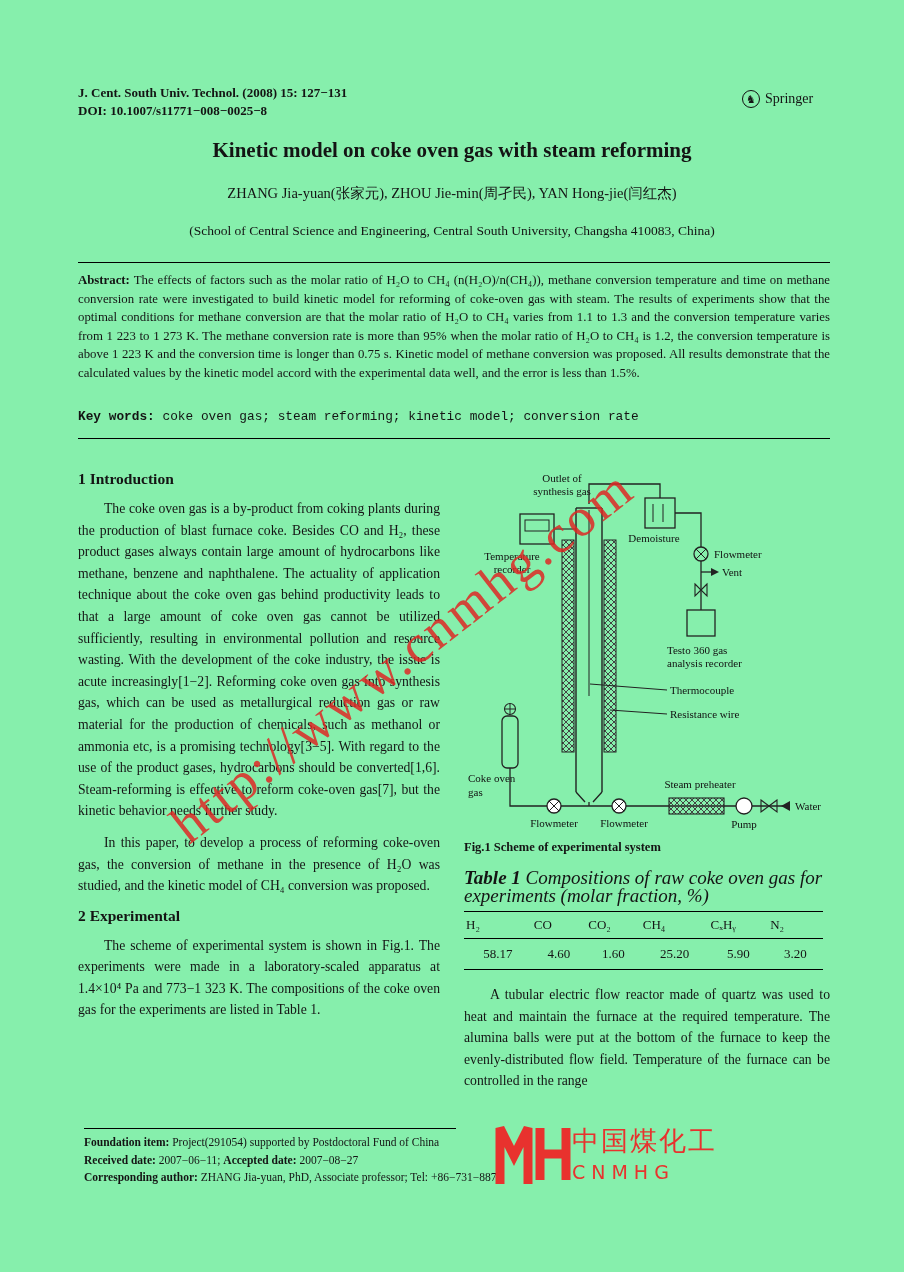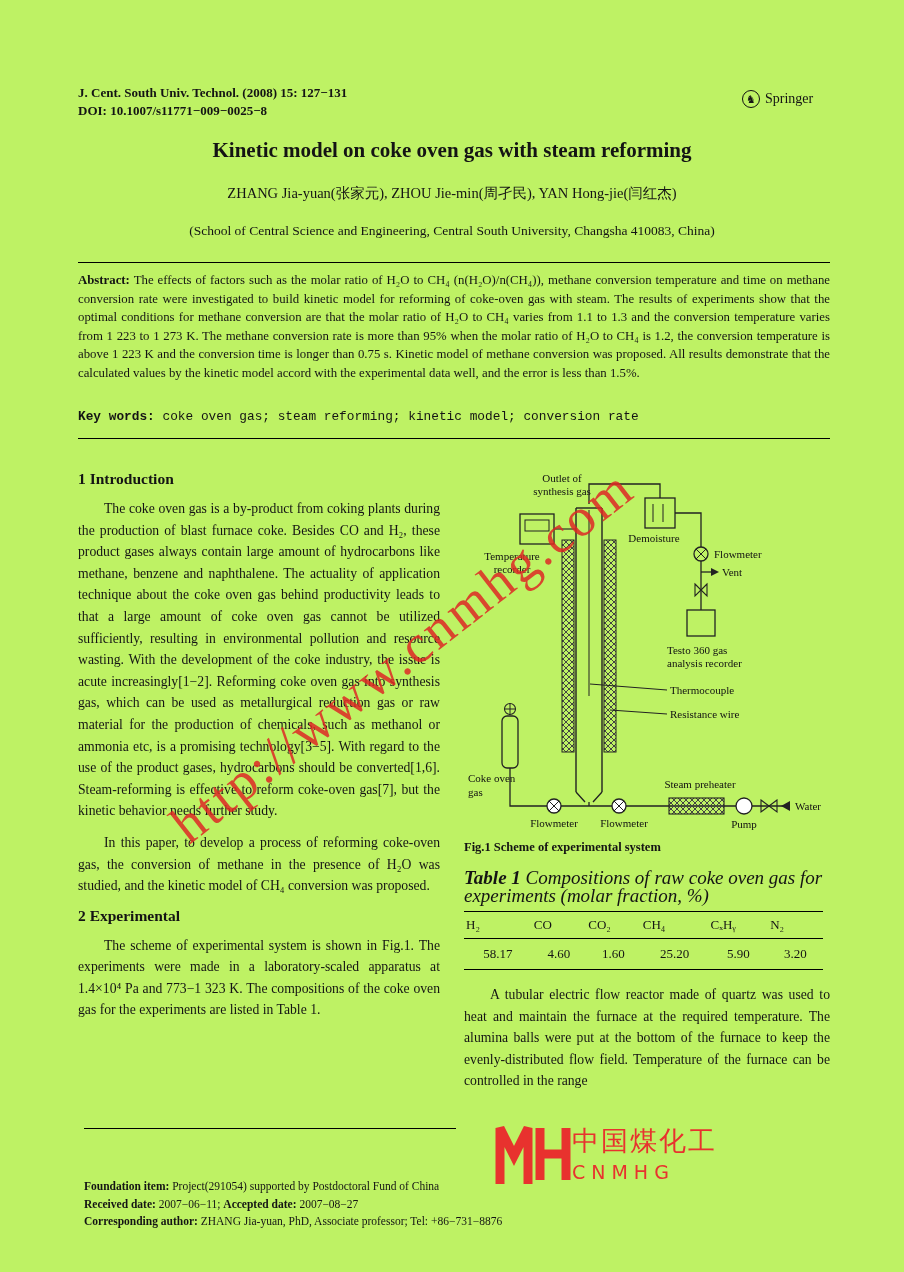--- a/index.html
+++ b/index.html
@@ -1,18 +1,18 @@
 <!DOCTYPE html>
 <html><head>
 <meta charset="utf-8">
 <style>
   * { box-sizing: border-box; }
   html,body { margin:0; padding:0; background:#ffffff; }
   .page {
-    position:relative; width:904px; height:1272px; background:#bef264;
+    position:relative; width:904px; height:1272px; background:#86efac;
     font-family:"Liberation Serif","DejaVu Serif",serif; color:#141414;
     overflow:hidden;
   }
   .header-left { position:absolute; top:84px; left:78px; font-size:13px; font-weight:bold; line-height:18px; }
   .springer { position:absolute; top:90px; left:742px; display:flex; align-items:center; gap:5px; }
   .sp-circle { display:inline-flex; width:18px; height:18px; border:1.4px solid #111; border-radius:50%; align-items:center; justify-content:center; font-size:11px; }
   .sp-text { font-size:14px; }
   .title { position:absolute; top:138px; left:0; width:904px; text-align:center; font-size:21px; font-weight:bold; margin:0; }
   .authors { position:absolute; top:184px; left:0; width:904px; text-align:center; font-size:14.5px; }
   .affiliation { position:absolute; top:223px; left:0; width:904px; text-align:center; font-size:13.5px; }
@@ -27,21 +27,21 @@
   .col h2:first-child { margin-top:0; }
   p.body { margin:0 0 10px 0; font-size:13.7px; line-height:21.6px; text-align:justify; text-indent:26px; }
   .figwrap { width:366px; }
   .figcaption { font-size:12.5px; font-weight:bold; margin:4px 0 14px 0; }
   .tabletitle { font-size:19px; line-height:18px; margin:0 0 6px 0;font-style:italic; }
   table.t1 { width:98%; border-collapse:collapse; font-size:13px; margin-bottom:14px; }
   table.t1 { border-top:1.6px solid #000; border-bottom:1.6px solid #000; }
   table.t1 th { font-weight:normal; border-bottom:1px solid #000; padding:5px 2px; text-align:left; }
   table.t1 td { padding:7px 2px; text-align:center; }
   .footrule { position:absolute; top:1128px; left:84px; width:372px; border-top:1.2px solid #000; }
-  .footnotes { position:absolute; top:1134px; left:84px; width:420px; font-size:11.5px; line-height:17.5px;margin-top:44px; }
+  .footnotes { position:absolute; top:1134px; left:84px; width:420px; font-size:11.5px; line-height:17.5px; }
   .fn-label { font-weight:bold; }
   .cnlogo { position:absolute; top:1122px; left:494px; display:flex; align-items:center; }
   .cnlogo .cn-text { font-family:"DejaVu Sans","Liberation Sans",sans-serif; }
   .cn-zh { font-size:27px; letter-spacing:2px; }
   .cn-en { font-size:19px; letter-spacing:6px; margin-top:2px; }
   .watermark {
     position:absolute; left:178px; top:800px; width:780px;
     transform:rotate(-38deg); transform-origin:0 50%;
     font-size:54px; letter-spacing:3px; color:rgba(222,40,36,0.85);
     pointer-events:none; z-index:20; white-space:nowrap;
@@ -49,21 +49,21 @@
   }
   svg text { font-family:"Liberation Serif","DejaVu Serif",serif; font-size:11px; fill:#111; }
 </style>
 </head>
 <body>
 
 <div class="page">
 
   <div class="header-left">
     <div>J. Cent. South Univ. Technol. (2008) 15: 127−131</div>
-    <div>DOI: 10.1007/s11771−009−0025−8</div>
+    <div>DOI: 10.1007/s11771−008−0025−8</div>
   </div>
 
   <div class="springer">
     <span class="sp-circle">♞</span>
     <span class="sp-text">Springer</span>
   </div>
 
   <h1 class="title">Kinetic model on coke oven gas with steam reforming</h1>
   <div class="authors">ZHANG Jia-yuan(张家元), ZHOU Jie-min(周孑民), YAN Hong-jie(闫红杰)</div>
   <div class="affiliation">(School of Central Science and Engineering, Central South University, Changsha 410083, China)</div>

